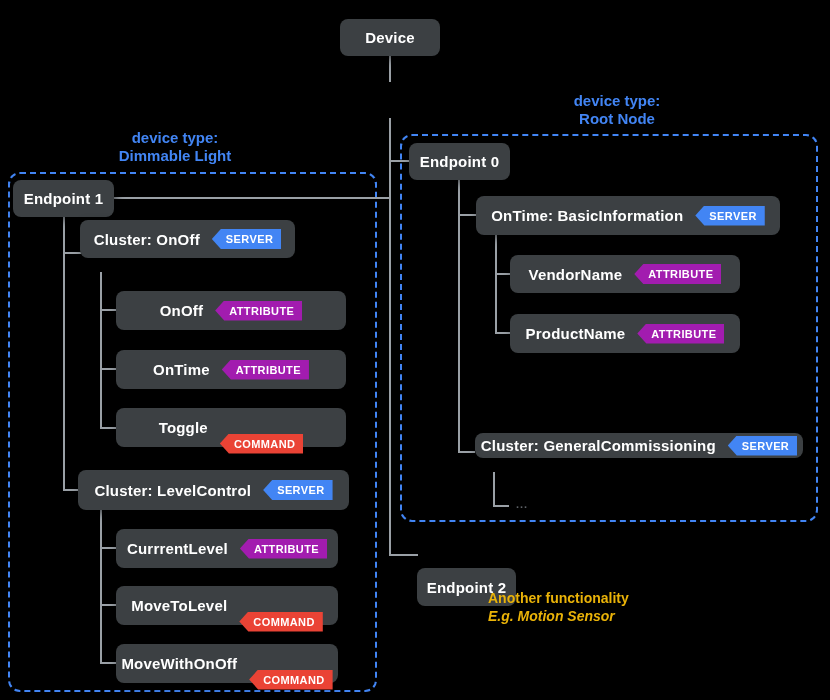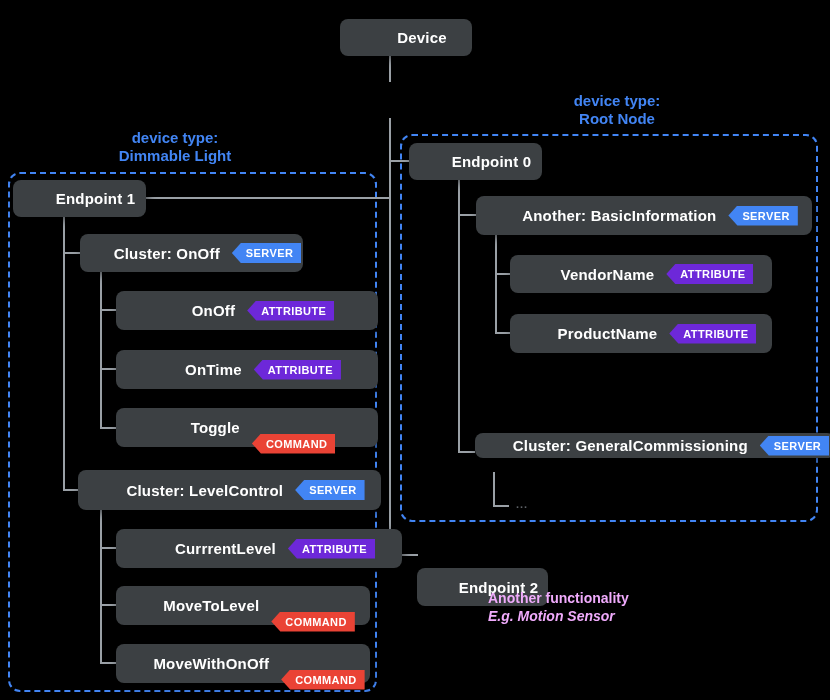--- a/index.html
+++ b/index.html
@@ -5,44 +5,43 @@
   html,body{margin:0;padding:0;background:#000;}
   #canvas{
     position:relative;width:830px;height:700px;background:#000;overflow:hidden;
     font-family:"Liberation Sans","DejaVu Sans",sans-serif;
   }
   .box{
     position:absolute;background:#3c4043;border-radius:8px;
     display:flex;align-items:center;justify-content:center;gap:12px;
     box-shadow:2px 3px 8px rgba(0,0,0,.55);
     color:#fff;
-    padding-left:32px;
   }
   .lbl{font-size:15px;font-weight:bold;color:#fff;white-space:nowrap;letter-spacing:.2px;}
   .badge{
     display:inline-block;height:20px;line-height:20px;
     padding:0 8px 0 14px;font-size:11px;font-weight:bold;letter-spacing:.4px;color:#fff;
     clip-path:polygon(9px 0,100% 0,100% 100%,9px 100%,0 50%);
     white-space:nowrap;
     text-align:center;
   }
   .badge.server{background:#4285f4;}
-  .badge.attribute{background:#6d28d9;}
+  .badge.attribute{background:#a21caf;}
   .badge.command{background:#ea4335;margin-top:32px;}
   .vl,.hl{position:absolute;background:#9aa0a6;}
   .vl{width:2px;}
   .hl{height:2px;}
   .region{
     position:absolute;border:2px dashed #4285f4;border-radius:12px;background:transparent;
   }
   .region-label{
     position:absolute;text-align:center;color:#4285f4;font-size:15px;font-weight:bold;line-height:18px;
   }
   .note{
-    position:absolute;color:#f0abfc;font-size:14px;font-weight:bold;line-height:18px;
+    position:absolute;color:#eab308;font-size:14px;font-weight:bold;line-height:18px;
   }
   .note .ital{font-style:italic;}
   .dots{position:absolute;color:#5f6368;font-size:11px;font-weight:bold;letter-spacing:1px;}
 </style>
 </head>
 <body>
 
 <div id="canvas">
 
   <div class="region" style="left:8px;top:172px;width:365px;height:516px"></div>
@@ -86,58 +85,58 @@
   <div class="vl" style="left:465px;top:574px;height:32px"></div>
   <div class="hl" style="left:465px;top:604px;width:19px"></div>
 
   <div class="box" style="left:340px;top:19px;width:100px;height:37px">
     <span class="lbl">Device</span>
   </div>
 
   <div class="box" style="left:13px;top:180px;width:101px;height:37px">
     <span class="lbl">Endpoint 1</span>
   </div>
-  <div class="box" style="left:80px;top:234px;width:191px;height:38px">
+  <div class="box" style="left:80px;top:220px;width:215px;height:38px">
     <span class="lbl">Cluster: OnOff</span>
     <span class="badge server">SERVER</span>
   </div>
   <div class="box" style="left:116px;top:291px;width:230px;height:39px">
     <span class="lbl">OnOff</span>
     <span class="badge attribute">ATTRIBUTE</span>
   </div>
   <div class="box" style="left:116px;top:350px;width:230px;height:39px">
     <span class="lbl">OnTime</span>
     <span class="badge attribute">ATTRIBUTE</span>
   </div>
   <div class="box" style="left:116px;top:408px;width:230px;height:39px">
     <span class="lbl">Toggle</span>
     <span class="badge command">COMMAND</span>
   </div>
   <div class="box" style="left:78px;top:470px;width:271px;height:40px">
     <span class="lbl">Cluster: LevelControl</span>
     <span class="badge server">SERVER</span>
   </div>
-  <div class="box" style="left:116px;top:529px;width:254px;height:39px">
+  <div class="box" style="left:116px;top:529px;width:222px;height:39px">
     <span class="lbl">CurrrentLevel</span>
     <span class="badge attribute">ATTRIBUTE</span>
   </div>
   <div class="box" style="left:116px;top:586px;width:222px;height:39px">
     <span class="lbl">MoveToLevel</span>
     <span class="badge command">COMMAND</span>
   </div>
   <div class="box" style="left:116px;top:644px;width:222px;height:39px;gap:12px">
     <span class="lbl">MoveWithOnOff</span>
     <span class="badge command">COMMAND</span>
   </div>
 
   <div class="box" style="left:409px;top:143px;width:101px;height:37px">
     <span class="lbl">Endpoint 0</span>
   </div>
   <div class="box" style="left:476px;top:196px;width:304px;height:39px">
-    <span class="lbl">Another: BasicInformation</span>
+    <span class="lbl">OnTime: BasicInformation</span>
     <span class="badge server">SERVER</span>
   </div>
   <div class="box" style="left:510px;top:255px;width:230px;height:38px">
     <span class="lbl">VendorName</span>
     <span class="badge attribute">ATTRIBUTE</span>
   </div>
   <div class="box" style="left:510px;top:314px;width:230px;height:39px">
     <span class="lbl">ProductName</span>
     <span class="badge attribute">ATTRIBUTE</span>
   </div>

